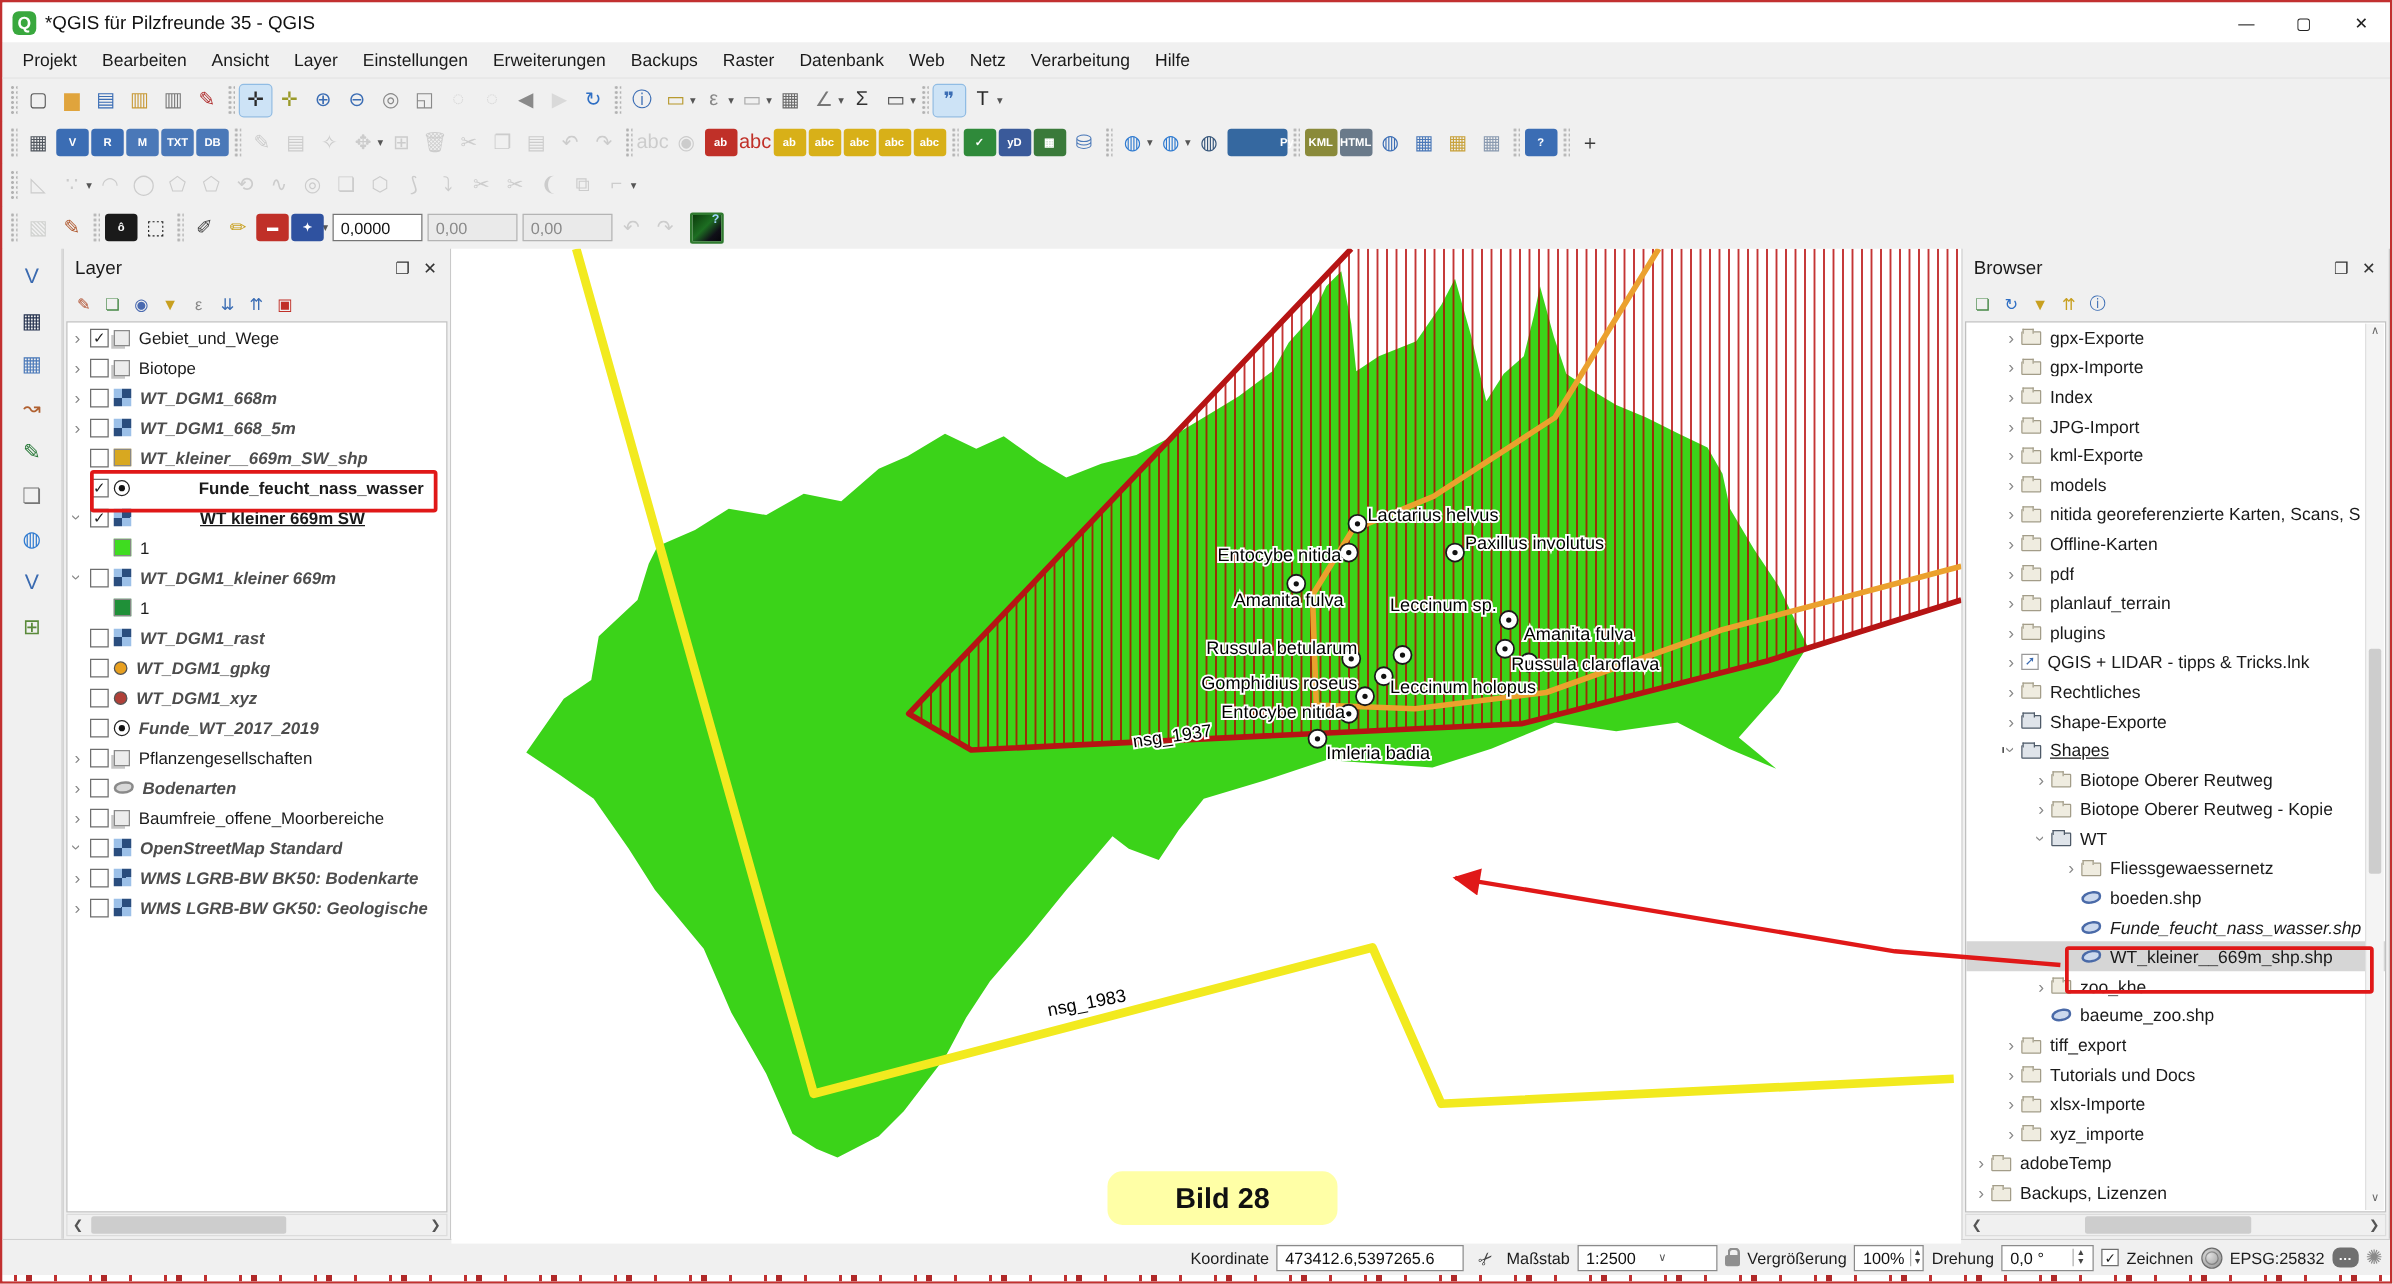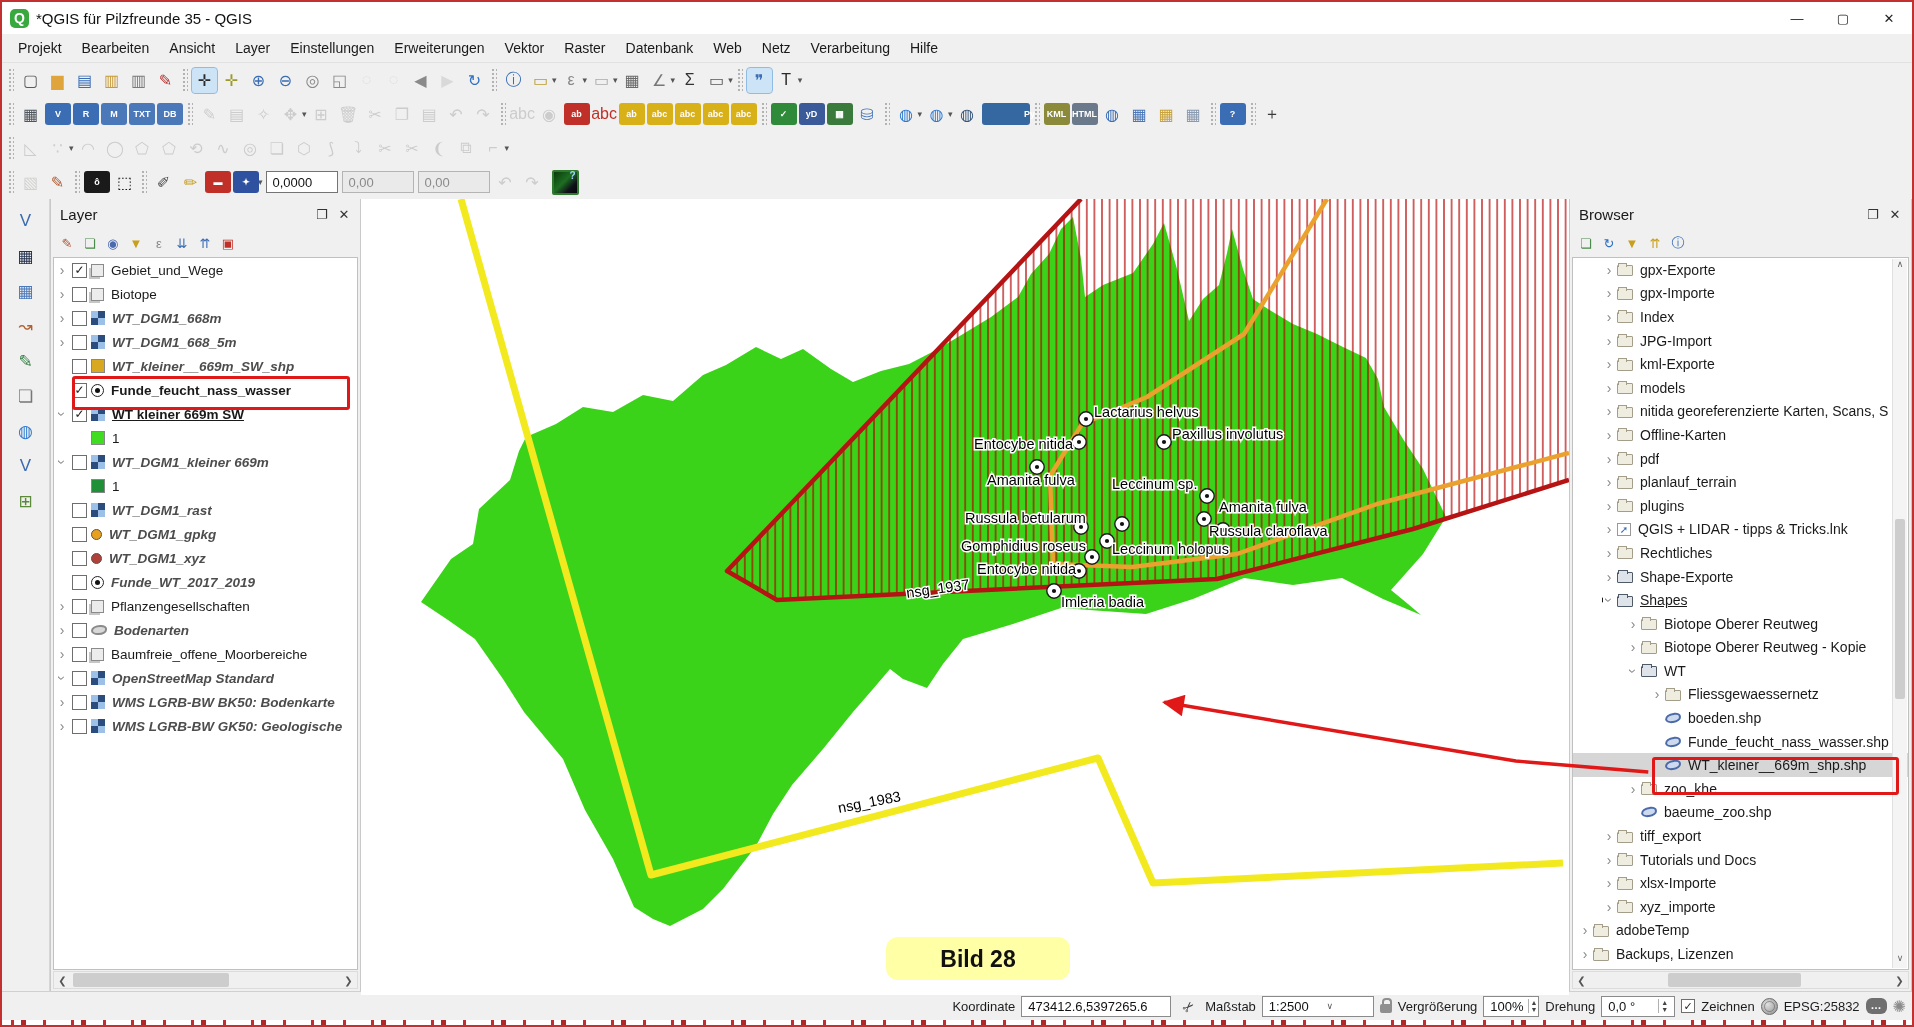--- a/index.html
+++ b/index.html
@@ -62,21 +62,21 @@
   .ico-poly { width:16px; height:10px; background:#d8d8d8; border:2px solid #8a8a8a; border-radius:60% 40% 55% 45%; }
   .ico-folder { width:16px; height:11px; background:#efece0; border:1px solid #a39d89; border-radius:1px; margin-top:2px; }
   .ico-folder::before { content:""; position:absolute; top:-3px; left:0; width:7px; height:3px; background:#efece0; border:1px solid #a39d89; border-bottom:none; }
   .ico-pfolder { width:16px; height:11px; background:#dfe4ea; border:1px solid #4e5a68; border-radius:1px; margin-top:2px; }
   .ico-pfolder::before { content:""; position:absolute; top:-3px; left:0; width:8px; height:3px; background:#dfe4ea; border:1px solid #4e5a68; border-bottom:none; }
   .ico-shp { width:16px; height:10px; background:#ccd9ee; border:2px solid #4a6aa8; border-radius:60% 40% 55% 45%; transform:rotate(-6deg); }
   .ico-link { width:14px; height:13px; background:#fff; border:1px solid #999; color:#3a6ab0; font-size:10px; line-height:12px; text-align:center; }
 
   .lbl { overflow:hidden; text-overflow:clip; }
   .lbl.it { font-style:italic; font-weight:bold; color:#4d4d4d; }
-  .lbl.bold { font-weight:bold; }
+  .lbl.bold { font-weight:bold;margin-left:48px; }
   .lbl.underline { text-decoration:underline; }
   .tree-row.sel { background:#d6d6d6; }
 
   .browser-tree .tree-row { height:23.6px; font-size:14px; }
 
   .vscroll { position:absolute; right:1px; top:1px; bottom:1px; width:15px; background:#f4f4f4; border-left:1px solid #e0e0e0; }
   .vs-arrow { height:15px; text-align:center; font-size:9px; color:#666; }
   .vs-thumb { position:absolute; left:2px; right:2px; background:#cdcdcd; border-radius:2px; }
 
   
@@ -122,21 +122,21 @@
     </span>
   </div>
 
   <div class="menubar">
       <span class="menu-item">Projekt</span>
       <span class="menu-item">Bearbeiten</span>
       <span class="menu-item">Ansicht</span>
       <span class="menu-item">Layer</span>
       <span class="menu-item">Einstellungen</span>
       <span class="menu-item">Erweiterungen</span>
-      <span class="menu-item">Vektor</span>
+      <span class="menu-item">Backups</span>
       <span class="menu-item">Raster</span>
       <span class="menu-item">Datenbank</span>
       <span class="menu-item">Web</span>
       <span class="menu-item">Netz</span>
       <span class="menu-item">Verarbeitung</span>
       <span class="menu-item">Hilfe</span>
     </div>
 
   <div class="toolbar">
       <span class="tb-handle"></span>
@@ -601,21 +601,21 @@
           <div class="tree-row" style="padding-left: 76px;">
             <span class="expander">›</span>
             <span class="tree-icon ico-folder"></span>
             <span class="lbl">Fliessgewaessernetz</span>
           </div>
           <div class="tree-row" style="padding-left: 76px;">
             <span class="expander"></span>
             <span class="tree-icon ico-shp"></span>
             <span class="lbl">boeden.shp</span>
           </div>
-          <div class="tree-row" style="padding-left: 76px;">
+          <div class="tree-row" style="padding-left: 76px; font-style: italic;">
             <span class="expander"></span>
             <span class="tree-icon ico-shp"></span>
             <span class="lbl">Funde_feucht_nass_wasser.shp</span>
           </div>
           <div class="tree-row sel" style="padding-left: 76px;">
             <span class="expander"></span>
             <span class="tree-icon ico-shp"></span>
             <span class="lbl">WT_kleiner__669m_shp.shp</span>
           </div>
           <div class="tree-row" style="padding-left: 52px;">

